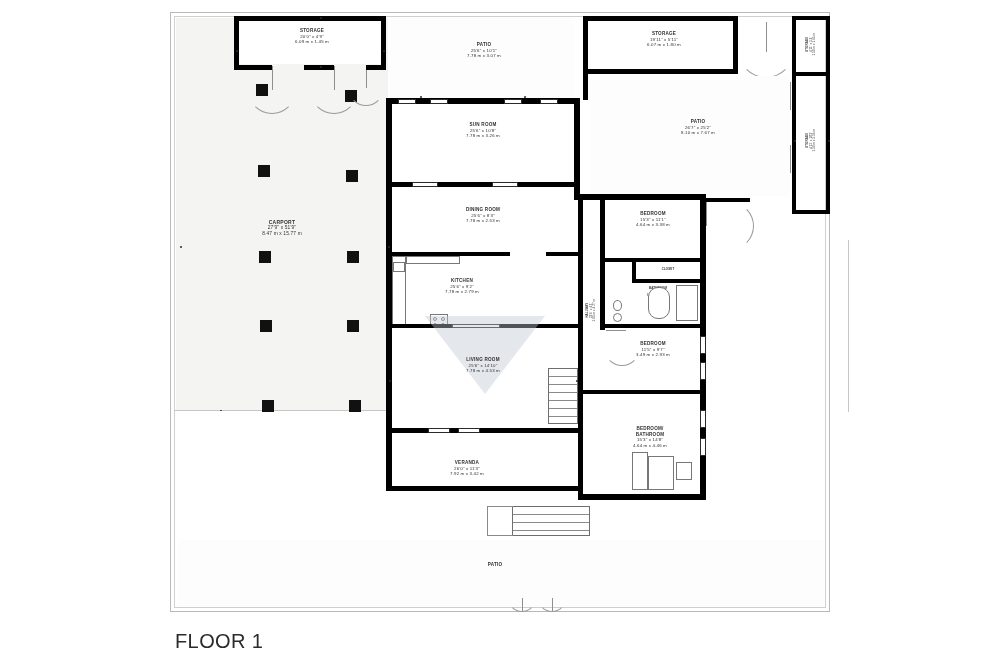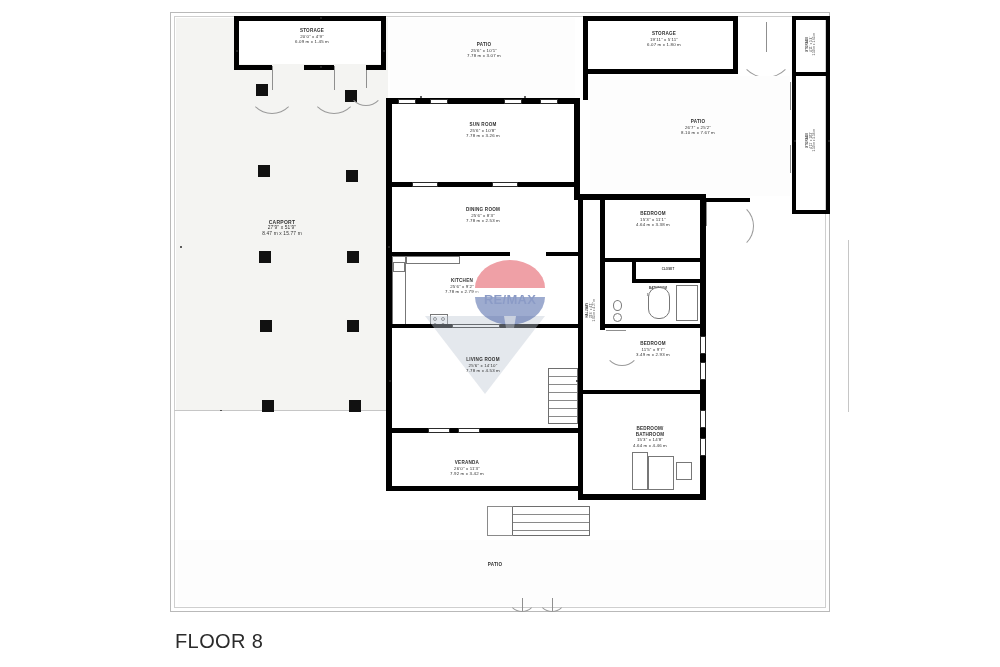--- a/index.html
+++ b/index.html
@@ -456,25 +456,16 @@
   <div class="abs dot" style="left:383px; top:50px; width:2px; height:2px;"></div>
   <div class="abs dot" style="left:320px; top:17px; width:2px; height:2px;"></div>
   <div class="abs dot" style="left:320px; top:66px; width:2px; height:2px;"></div>
   <div class="abs dot" style="left:180px; top:246px; width:2px; height:2px;"></div>
   <div class="abs dot" style="left:388px; top:246px; width:2px; height:2px;"></div>
   <div class="abs dot" style="left:389px; top:380px; width:2px; height:2px;"></div>
   <div class="abs dot" style="left:576px; top:380px; width:2px; height:2px;"></div>
   <div class="abs dot" style="left:828px; top:140px; width:2px; height:2px;"></div>
   <div class="abs dot" style="left:794px; top:140px; width:2px; height:2px;"></div>
 
-  <div id="watermark">
-    <svg viewBox="0 0 110 72" width="110" height="72">
-      <path d="M20 30 a35 28 0 0 1 70 0 z" fill="#d8212f" opacity="0.85"></path>
-      <rect x="20" y="30" width="70" height="9" fill="#ffffff" opacity="0.9"></rect>
-      <path d="M20 39 a35 28 0 0 0 70 0 z" fill="#1a3a8f" opacity="0.85"></path>
-      <path d="M49 58 h12 l-2 12 h-8 z" fill="#cfd6e0" opacity="0.8"></path>
-    </svg>
-    <div class="wm-text">RE/MAX</div>
-  </div>
-
-  <div id="floor-title">FLOOR 8</div>
+
+  <div id="floor-title">FLOOR 1</div>
 
 </div>
 
 </body></html>

